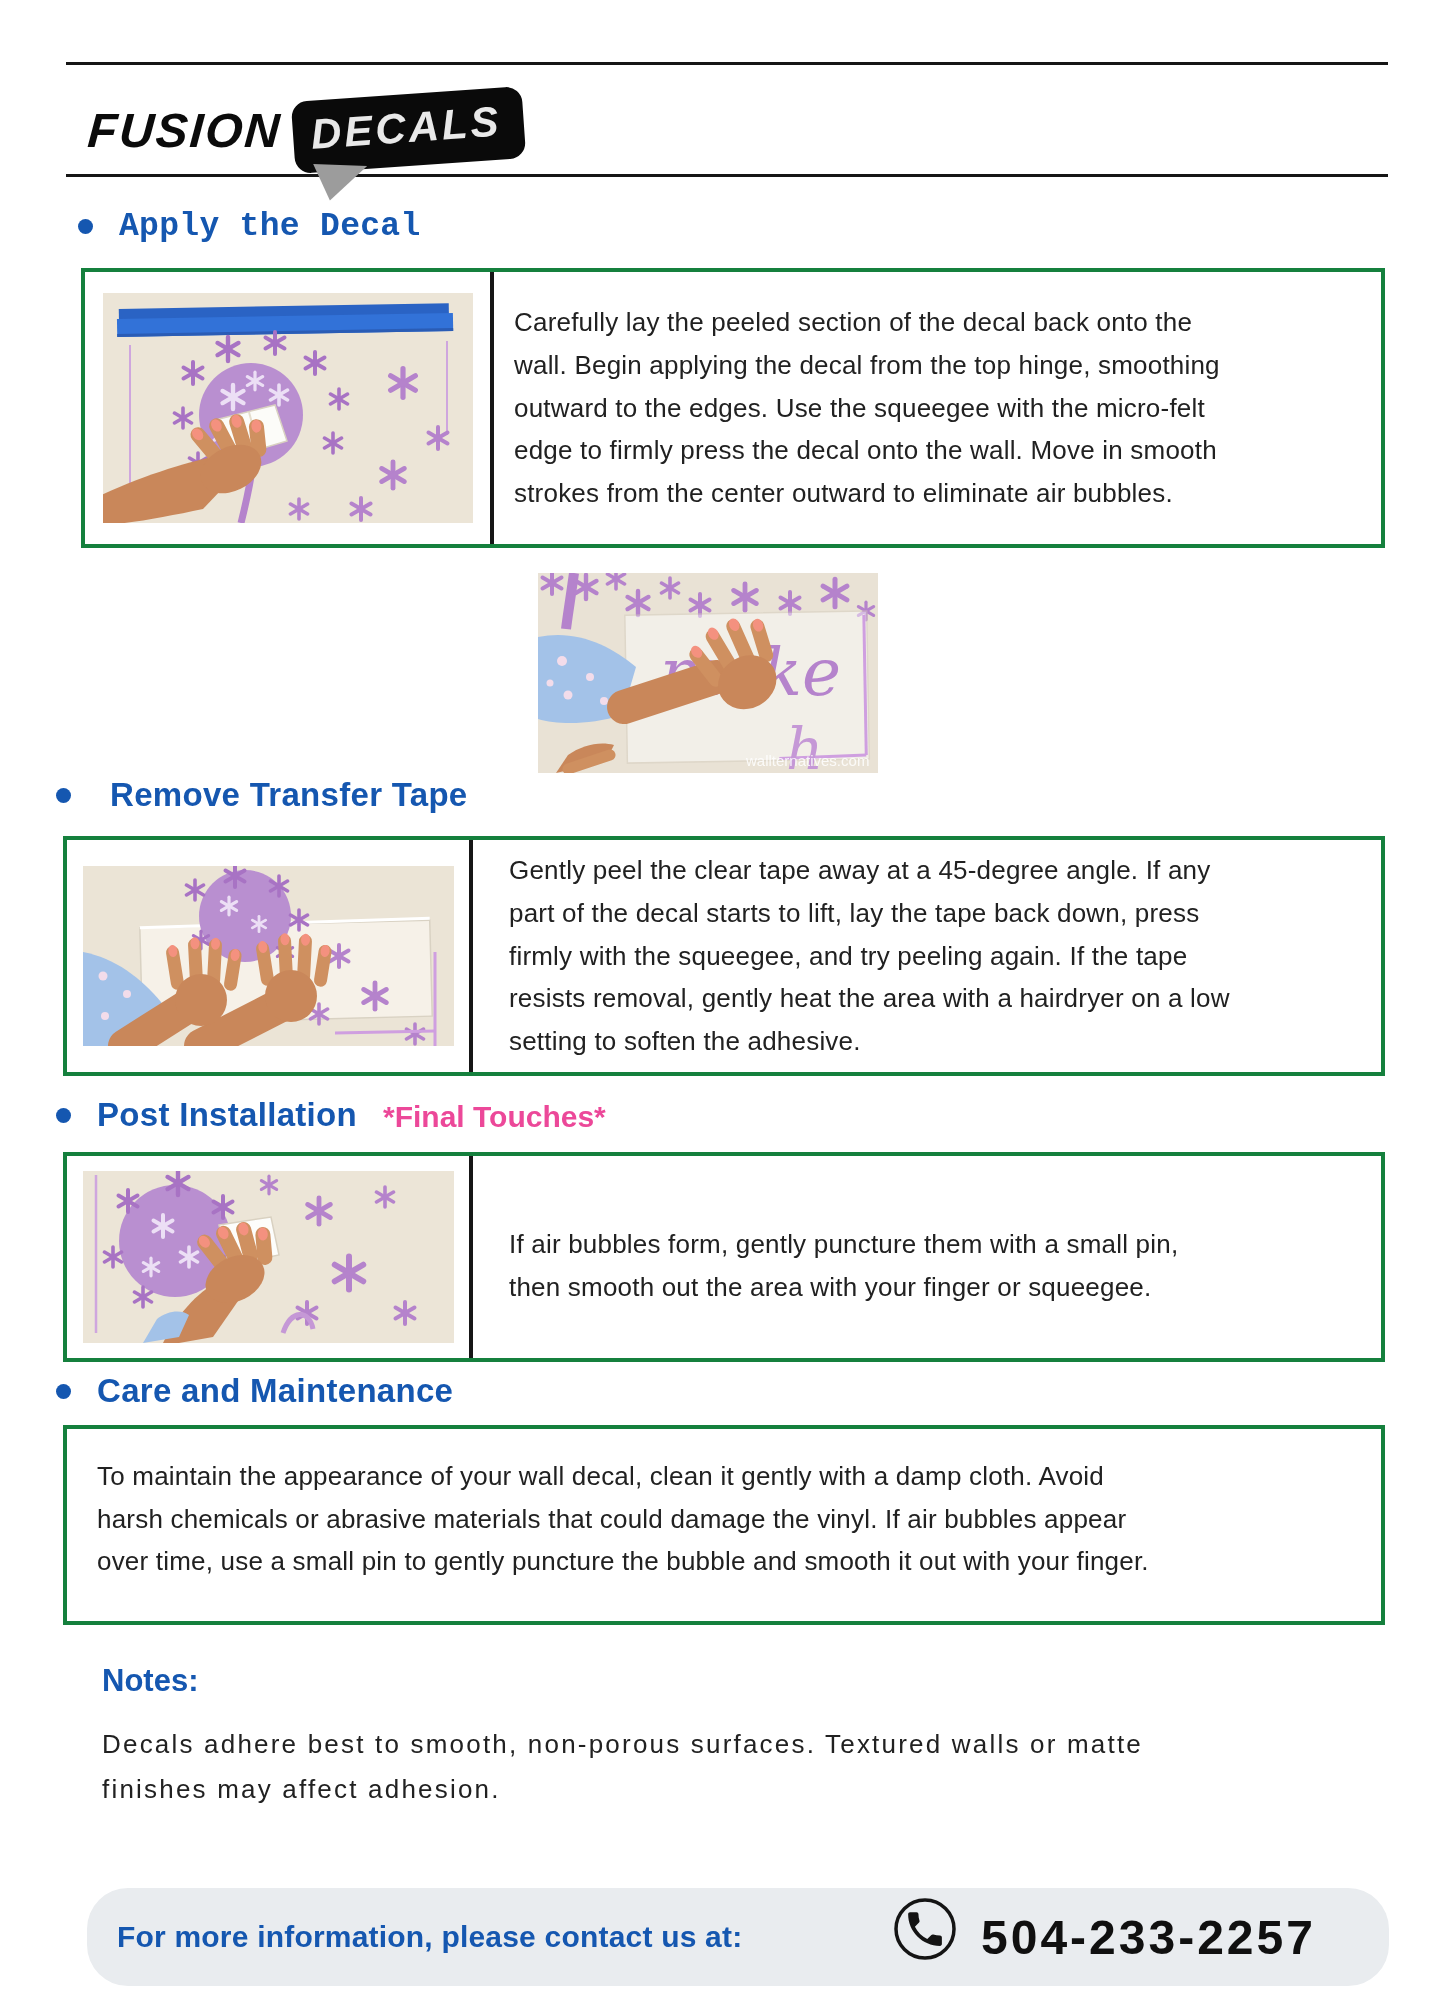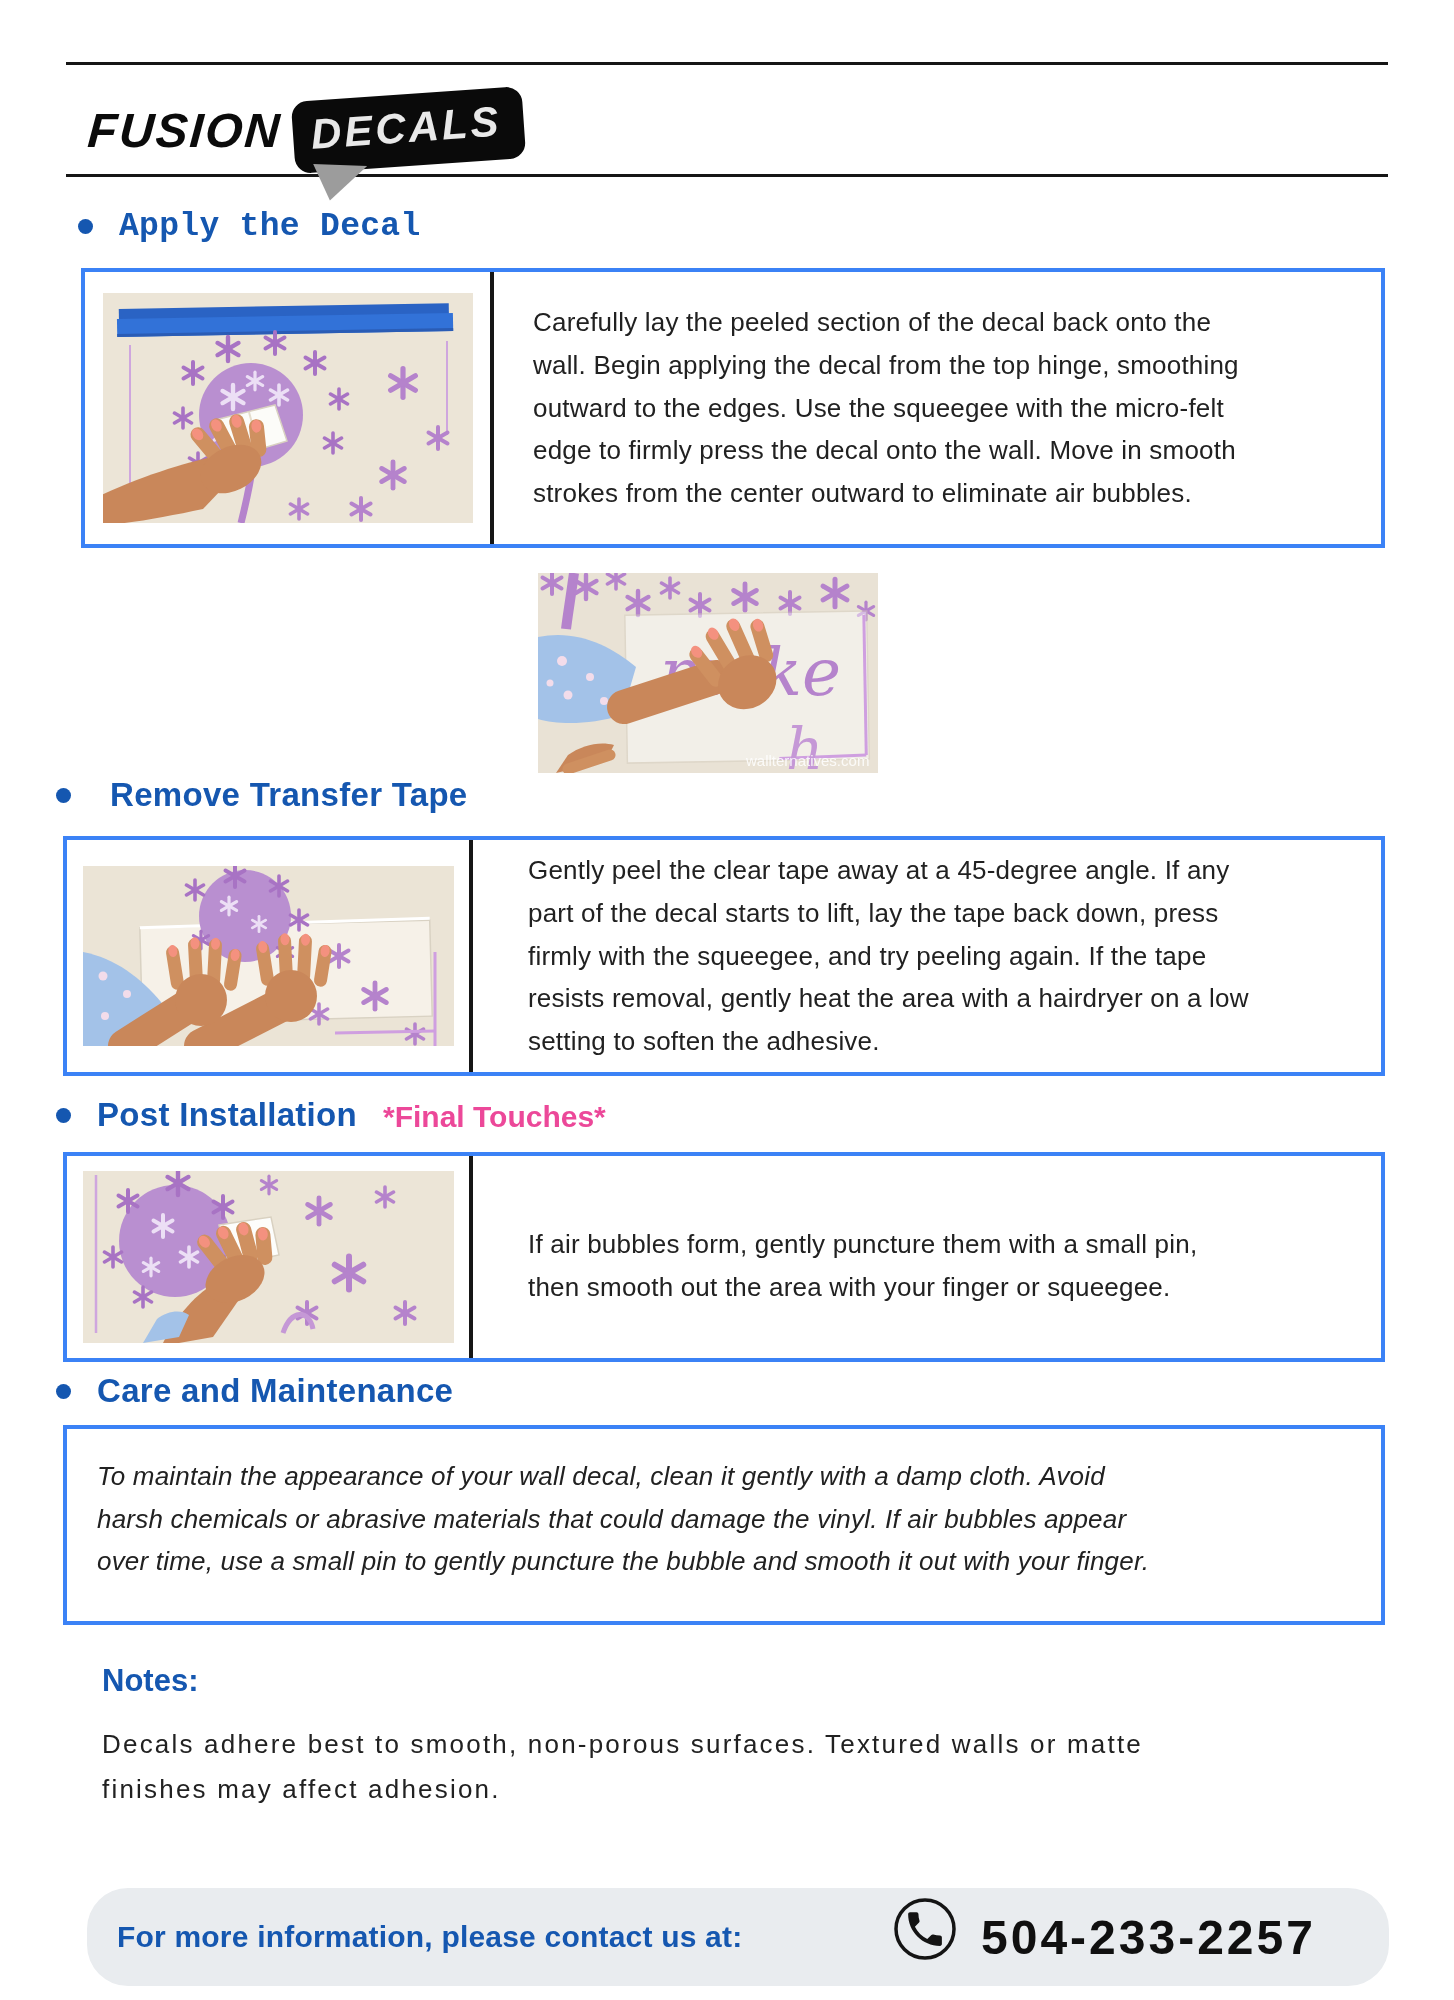--- a/index.html
+++ b/index.html
@@ -25,38 +25,38 @@
   .sec-h{position:absolute;display:flex;align-items:center;gap:26px;
          color:#1557b0;font-weight:bold;font-size:33px;letter-spacing:0.3px;}
   .bullet{width:15px;height:15px;border-radius:50%;background:#1557b0;flex:0 0 auto;}
   .h1{left:78px;top:208px;font-family:Liberation Mono, monospace;}
   .h2{left:56px;top:776px;gap:39px;}
   .h3{left:56px;top:1096px;}
   .h4{left:56px;top:1372px;}
   .h-note{color:#ec4899;font-size:30px;margin-left:0;position:relative;top:2px;letter-spacing:0;}
 
   
-  .box{position:absolute;border:4px solid #3b82f6;background:#fff;display:flex;box-sizing:border-box;gap:19px;}
+  .box{position:absolute;border:4px solid #15803d;background:#fff;display:flex;box-sizing:border-box;}
   .box p{margin:0;font-size:26px;line-height:1.64;color:#212121;letter-spacing:0.2px;}
   .img-cell{border-right:4px solid #161616;display:flex;align-items:center;justify-content:center;
             box-sizing:border-box;flex:0 0 auto;}
   .text-cell{flex:1;display:flex;align-items:center;box-sizing:border-box;}
   .box1{left:81px;top:268px;width:1304px;height:280px;}
   .box1 .img-cell{width:409px;}
   .box1 .text-cell{padding:10px 28px 10px 20px;}
   .box1 p{width:735px;}
   .box2{left:63px;top:836px;width:1322px;height:240px;}
   .box2 .img-cell{width:406px;}
   .box2 .text-cell{padding:10px 26px 10px 36px;}
   .box2 p{width:745px;}
   .box3{left:63px;top:1152px;width:1322px;height:210px;}
   .box3 .img-cell{width:406px;}
   .box3 .text-cell{padding:27px 26px 10px 36px;}
   .box3 p{width:700px;}
-  .box4{left:63px;top:1425px;width:1322px;height:200px;display:block;padding:26px 40px 8px 30px;font-style:italic;}
+  .box4{left:63px;top:1425px;width:1322px;height:200px;display:block;padding:26px 40px 8px 30px;}
   .box4 p{width:1070px;}
 
   .mid-photo{position:absolute;left:538px;top:573px;width:340px;height:200px;}
 
   
   .notes-h{position:absolute;left:102px;top:1663px;color:#1557b0;font-weight:bold;font-size:31px;}
   .notes-body{position:absolute;left:102px;top:1722px;width:1060px;font-size:26px;line-height:1.72;
               letter-spacing:2.2px;color:#212121;}
 
   

